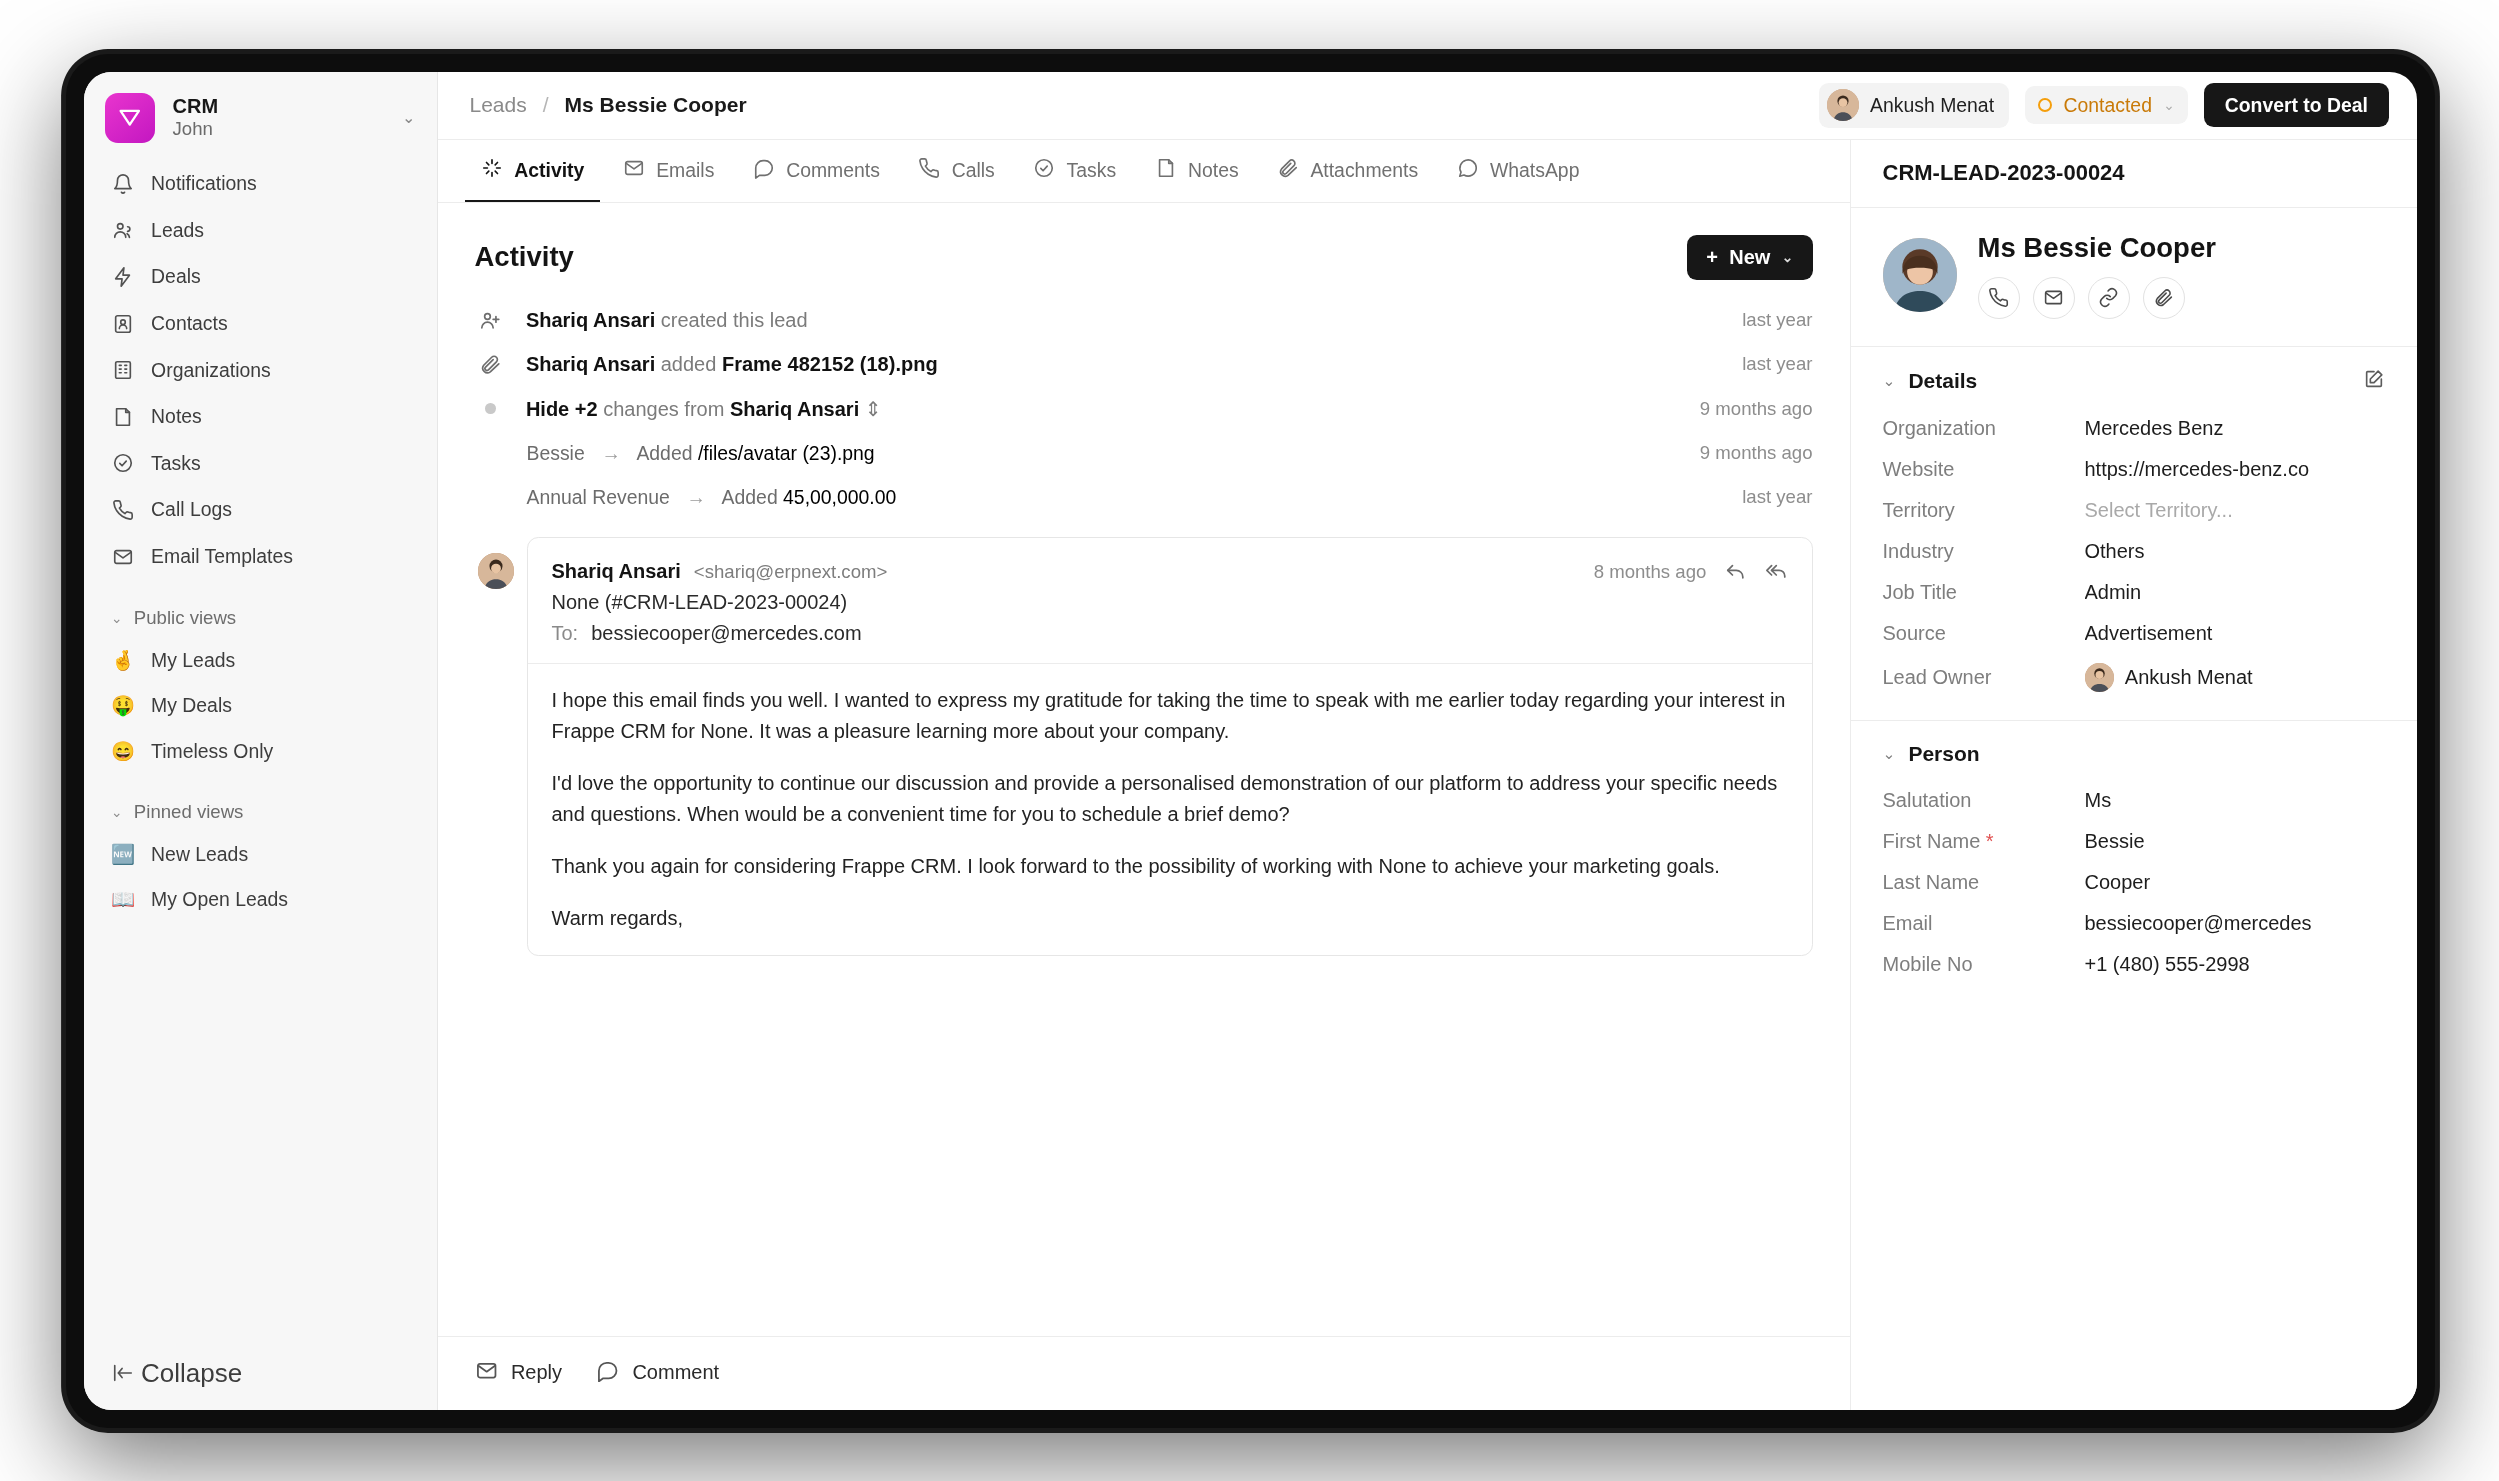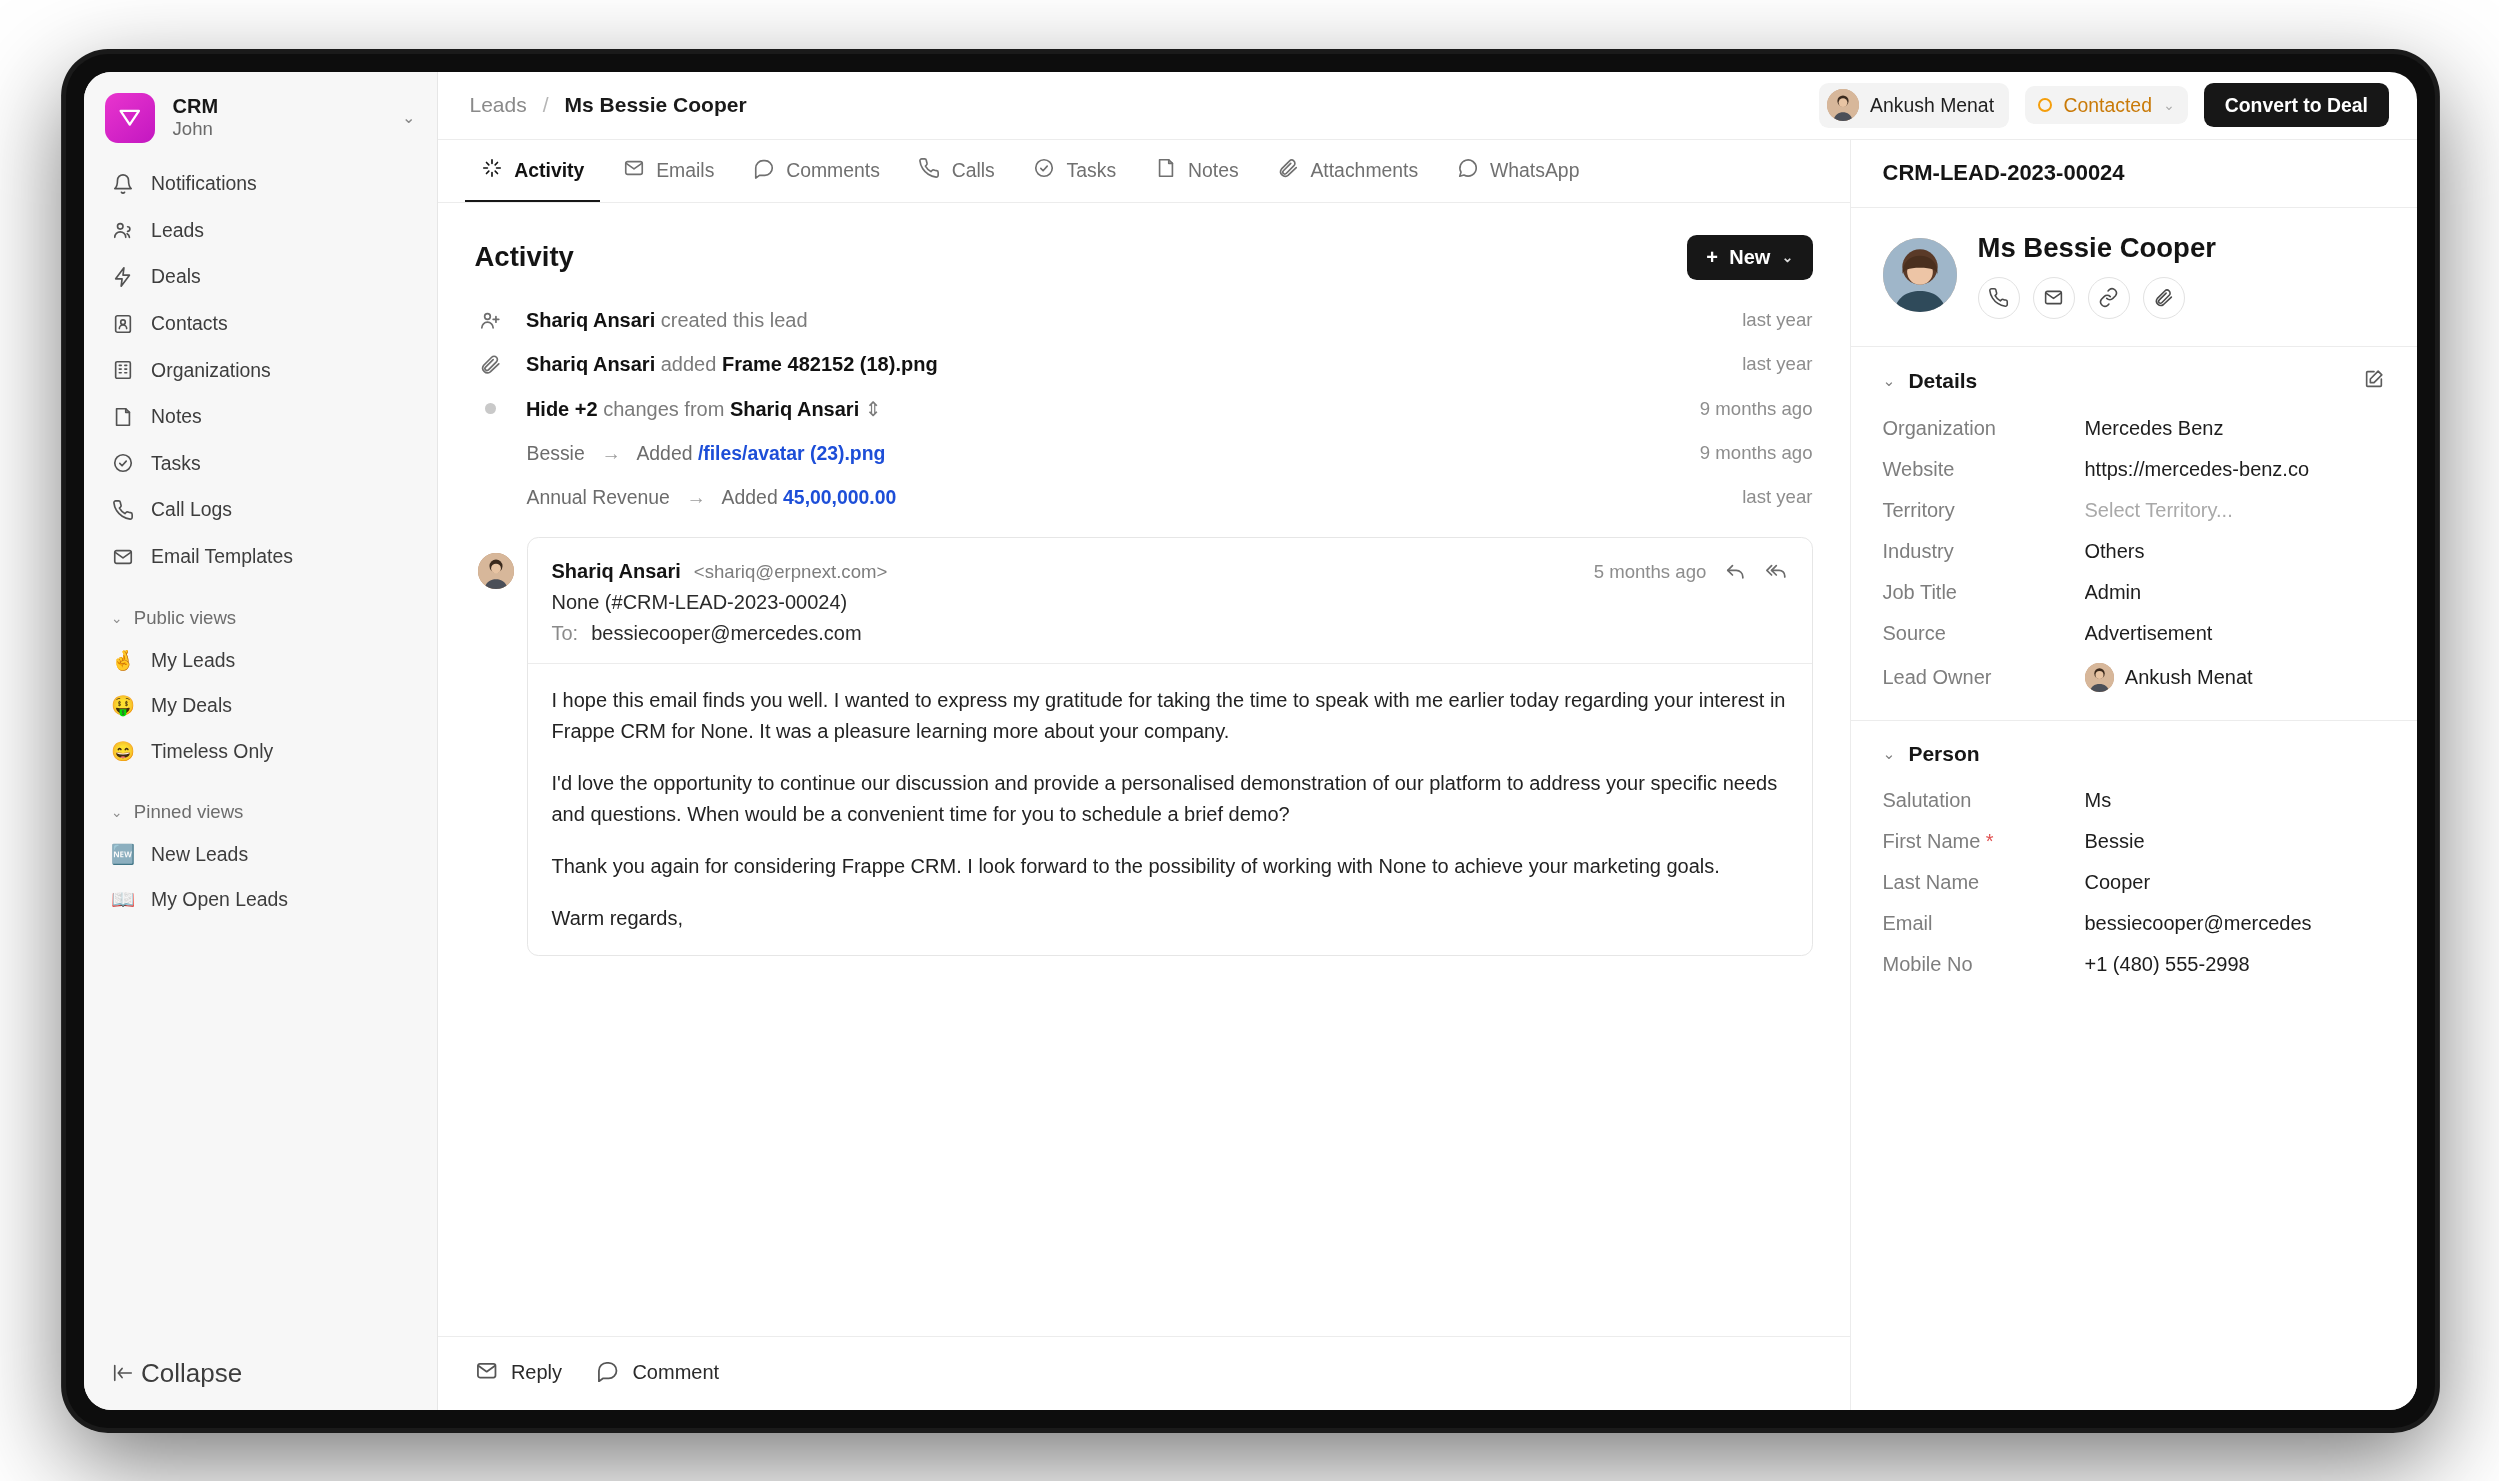--- a/index.html
+++ b/index.html
@@ -189,21 +189,21 @@
   .muted { color: #7b7b7b; }
   .feed-time { font-size: 18.6px; color: #8d8d8d; white-space: nowrap; }
 
   .dot-ico {
     width: 11.3px; height: 11.3px; border-radius: 50%;
     background: #c9c9c9; margin: 0 10.5px;
   }
   .hide-row { cursor: pointer; }
   .sub-row { padding-left: 52px; font-size: 19.4px; color: #6c6c6c; }
   .sub-row .arrow { margin: 0 11.3px; color: #9a9a9a; }
-  .sub-row b { color: #1d4ed8; font-weight: 700; }
+  .sub-row b { color: #000000; font-weight: 400; }
 
   .email-card {
     margin: 18px 0 0 52px;
     border: 0.8px solid #e6e6e6;
     border-radius: 11.3px;
     background: #fff;
     padding: 21px 24px;
     position: relative;
   }
   .email-avatar {
@@ -646,21 +646,21 @@
                     <rect width="44" height="44" fill="#d7b79a"></rect>
                     <circle cx="22" cy="16" r="8" fill="#3b2a1d"></circle>
                     <circle cx="22" cy="19" r="6" fill="#e8c4a3"></circle>
                     <path d="M8 44c1-9 8-12 14-12s13 3 14 12z" fill="#4b4f58"></path>
                   </svg>
             </span>
             <div class="email-head">
               <span class="email-sender">Shariq Ansari</span>
               <span class="email-addr">&lt;shariq@erpnext.com&gt;</span>
               <span class="email-actions">
-                <span class="email-time">5 months ago</span>
+                <span class="email-time">8 months ago</span>
                 <span>
                   <svg viewBox="0 0 24 24" fill="none" stroke="currentColor" stroke-width="1.8" stroke-linecap="round" stroke-linejoin="round">
                         <path d="M9 7 4 12l5 5"></path>
                         <path d="M4 12h9a7 7 0 0 1 7 7v1"></path>
                       </svg>
                 </span>
                 <span>
                   <svg viewBox="0 0 24 24" fill="none" stroke="currentColor" stroke-width="1.8" stroke-linecap="round" stroke-linejoin="round">
                         <path d="M7 7 2 12l5 5"></path>
                         <path d="M12 7 7 12l5 5"></path>

